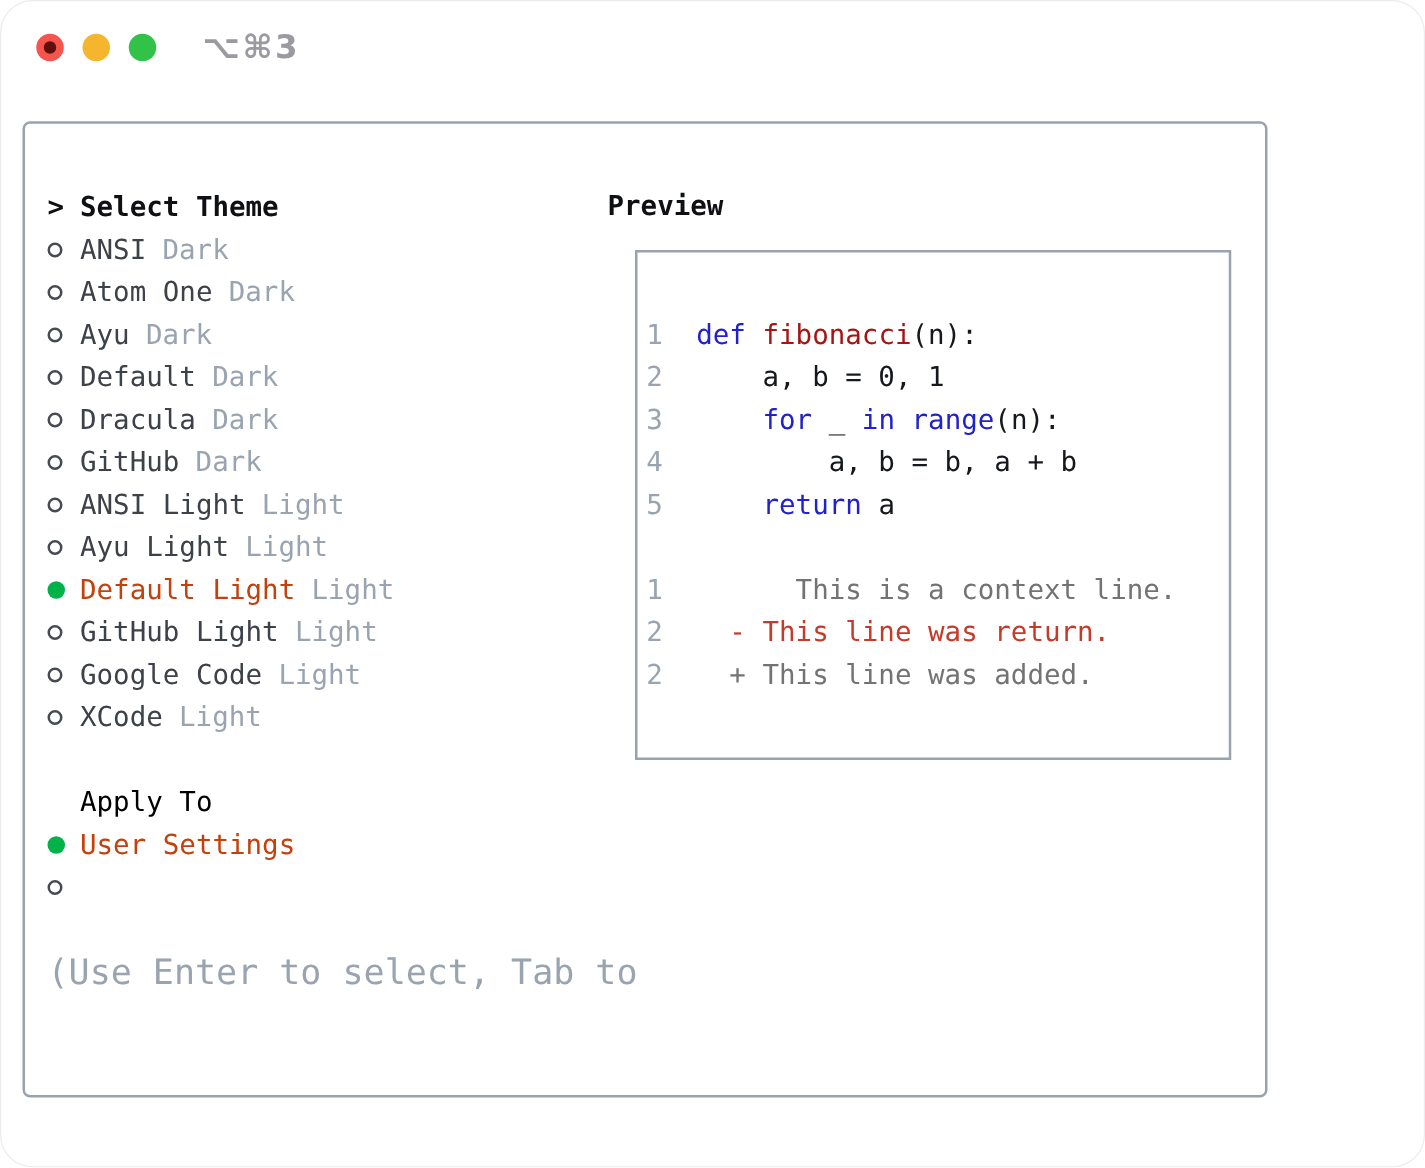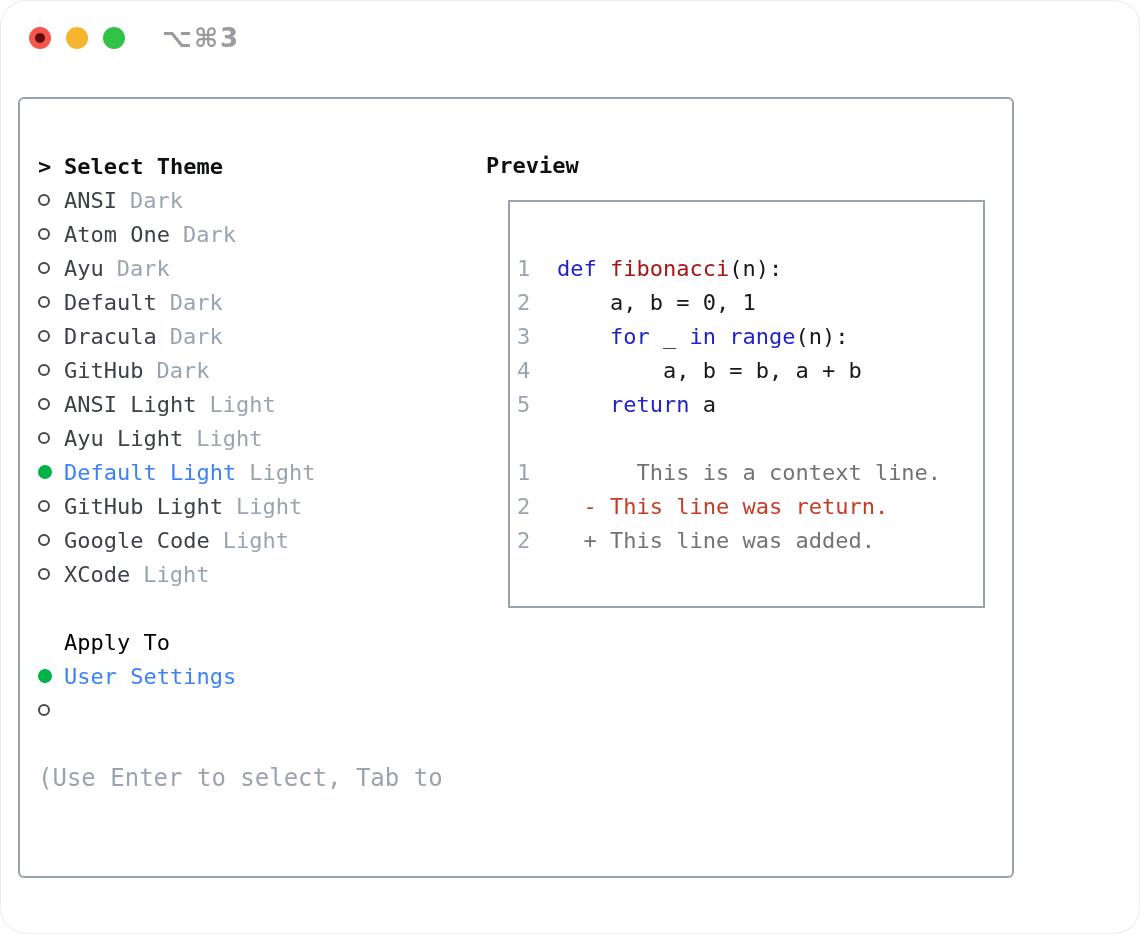--- a/index.html
+++ b/index.html
@@ -28,23 +28,23 @@
   .left-pane{position:absolute;left:18px;top:50px;width:450px;}
   .row{height:34px;display:flex;align-items:center;font-size:22px;color:#3d4148;}
   .row.spacer{pointer-events:none;}
   .gutter{width:26px;flex:none;display:flex;align-items:center;}
   .caret{font-weight:bold;color:#0e1013;}
   .heading-label{font-weight:bold;color:#0e1013;}
   .radio{width:12px;height:12px;border:2px solid #464b52;border-radius:50%;
          box-sizing:border-box;background:transparent;}
   .radio.on{width:14px;height:14px;border:none;background:#00b247;}
   .opt-name{color:#3d4148;white-space:pre;}
-  .opt-name.on{color:#3b82f6;}
+  .opt-name.on{color:#c2410c;}
   .opt-variant{color:#9aa4b0;margin-left:13px;white-space:pre;}
-  .hint-line{height:34px;line-height:34px;font-size:24px;color:#9aa4b0;white-space:pre;}
+  .hint-line{height:34px;line-height:34px;font-size:28px;color:#9aa4b0;white-space:pre;}
 
   
   .preview-heading{position:absolute;left:466px;top:50px;height:34px;line-height:34px;
                    font-size:22px;font-weight:bold;color:#0e1013;}
   .preview-box{position:absolute;left:488px;top:101px;width:477px;height:408px;
                border:2px solid #99a2ad;background:#ffffff;box-sizing:border-box;
                padding-top:49px;}
   .pline{height:34px;display:flex;align-items:center;font-size:22px;
          white-space:pre;padding-left:7px;}
   .lnum{width:13px;flex:none;text-align:right;margin-right:27px;color:#9aa4b0;}

